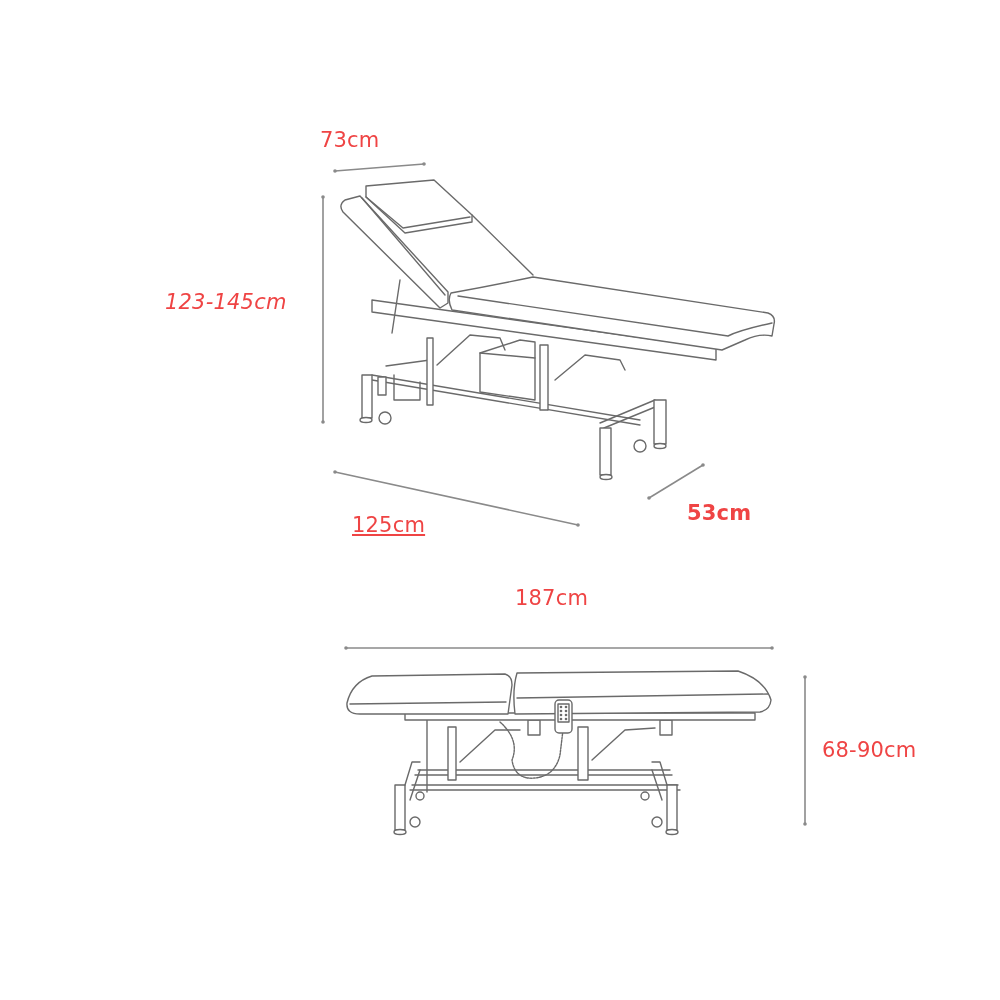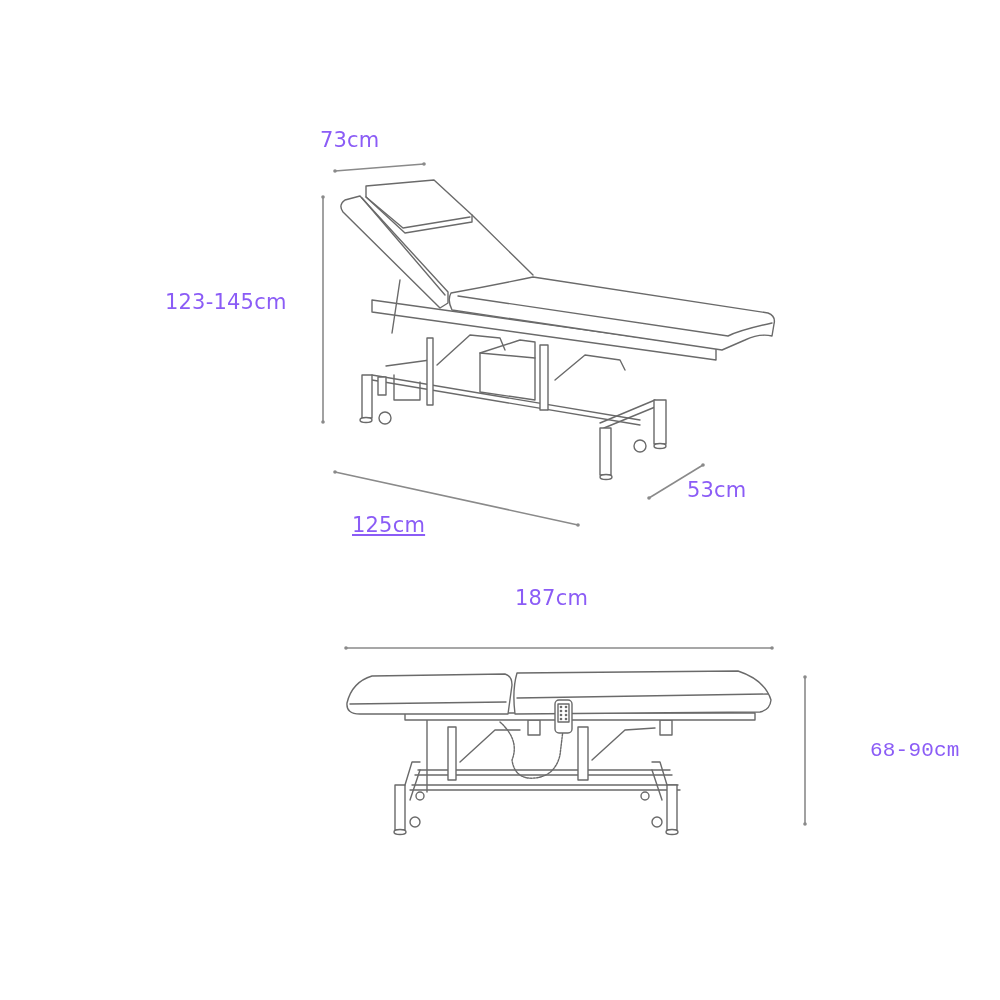--- a/index.html
+++ b/index.html
@@ -1,19 +1,19 @@
 <!DOCTYPE html>
 <html><head>
 <meta charset="utf-8">
 <style>
   html, body { margin:0; padding:0; background:#ffffff; }
   body { width:1000px; height:1000px; position:relative; overflow:hidden;
          font-family:"DejaVu Sans", "Liberation Sans", sans-serif; }
   svg.art { position:absolute; left:0; top:0; width:1000px; height:1000px; }
-  .dim-label { position:absolute; color:#8b5cf6; font-size:21px; letter-spacing:0.2px;
+  .dim-label { position:absolute; color:#ef4444; font-size:21px; letter-spacing:0.2px;
                white-space:nowrap; line-height:1; }
   .bed { fill:#ffffff; stroke:#6a6a6a; stroke-width:1.4; stroke-linejoin:round; stroke-linecap:round; }
   .bedline { fill:none; stroke:#6a6a6a; stroke-width:1.4; stroke-linejoin:round; stroke-linecap:round; }
   .dim { stroke:#8a8a8a; stroke-width:1.6; fill:none; }
   .tick { fill:#8a8a8a; }
 </style>
 </head>
 <body>
 
 <svg class="art" viewBox="0 0 1000 1000">
@@ -137,17 +137,17 @@
         <circle cx="566" cy="711" r="1.3" fill="#6a6a6a"></circle>
       <circle cx="561" cy="715" r="1.3" fill="#6a6a6a"></circle>
         <circle cx="566" cy="715" r="1.3" fill="#6a6a6a"></circle>
       <circle cx="561" cy="719" r="1.3" fill="#6a6a6a"></circle>
         <circle cx="566" cy="719" r="1.3" fill="#6a6a6a"></circle>
     </g>
   </g>
 </svg>
 
 <div class="dim-label" style="left:320px; top:130px;">73cm</div>
-<div class="dim-label" style="left:165px; top:292px;">123-145cm</div>
+<div class="dim-label" style="left:165px; top:292px;font-style:italic;">123-145cm</div>
 <div class="dim-label" style="left:352px; top:515px;text-decoration:underline;">125cm</div>
-<div class="dim-label" style="left:687px; top:480px;">53cm</div>
+<div class="dim-label" style="left:687px; top:503px;font-weight:bold;">53cm</div>
 <div class="dim-label" style="left:515px; top:588px;">187cm</div>
-<div class="dim-label" style="left:870px; top:740px;font-family:Liberation Mono, monospace;">68-90cm</div>
+<div class="dim-label" style="left:822px; top:740px;">68-90cm</div>
 
 </body></html>

